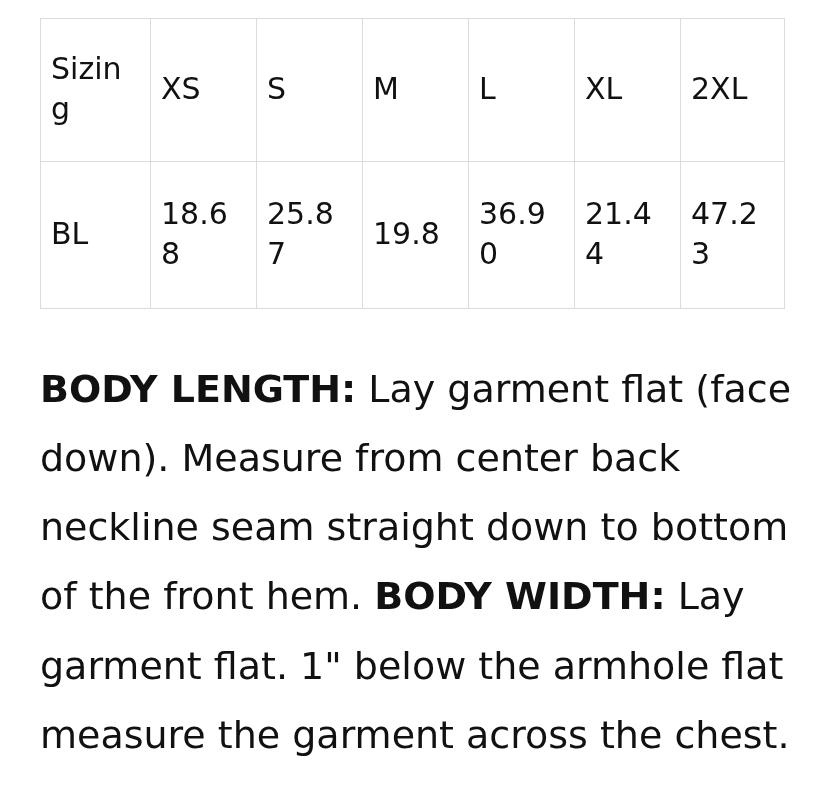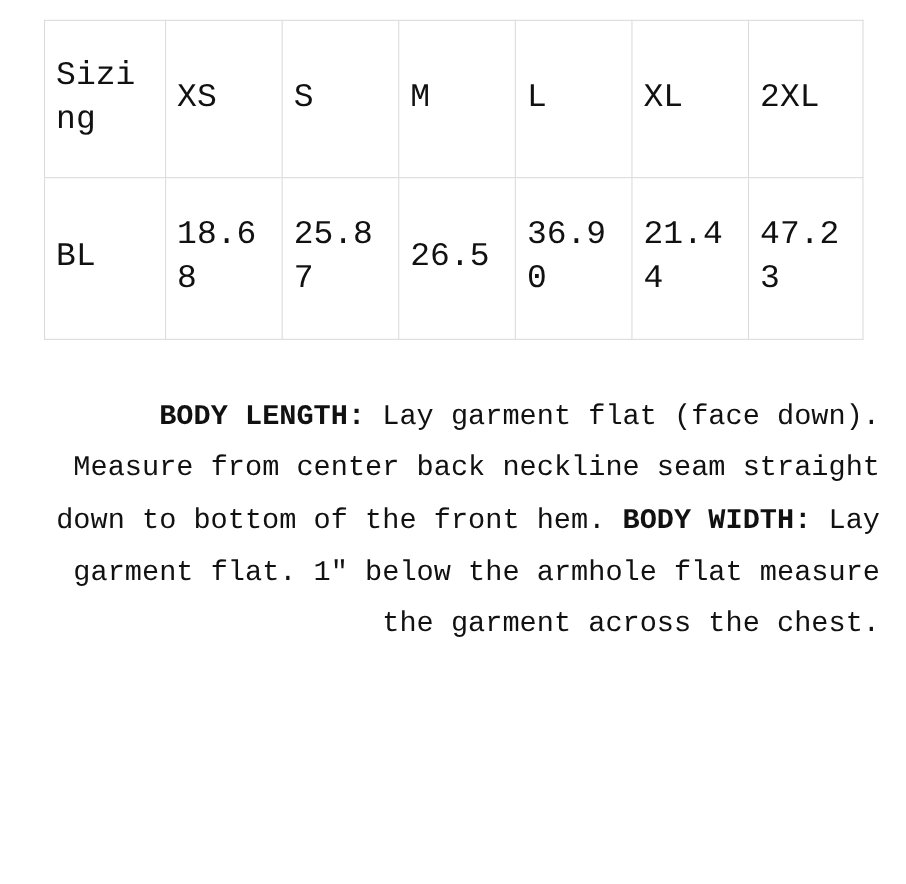--- a/index.html
+++ b/index.html
@@ -13,21 +13,20 @@
     font-family: "DejaVu Sans", sans-serif;
     color: #111111;
     overflow: hidden;
   }
   .page {
     position: relative;
     width: 824px;
     height: 804px;
     box-sizing: border-box;
     padding: 18px 40px 0 40px;
-    font-family: Liberation Mono, monospace;
   }
   table.size-chart {
     border-collapse: collapse;
     table-layout: fixed;
     width: 744px;
     margin: 0;
   }
   table.size-chart td {
     border: 1px solid #dcdcdc;
     font-size: 30px;
@@ -46,25 +45,24 @@
   col.c3 { width: 106px; }
   col.c4 { width: 106px; }
   col.c5 { width: 106px; }
   col.c6 { width: 104px; }
 
   tr.header-row td { height: 124px; }
   tr.data-row td { height: 128px; }
 
   .desc {
     margin-top: 46px;
-    font-size: 26px;
+    font-size: 38px;
     line-height: 1.82;
     color: #111111;
     width: 760px;
-    text-align: right;
   }
   .desc b {
     font-weight: 700;
   }
 </style>
 </head>
 <body>
 
 <div class="page">
 
@@ -85,21 +83,21 @@
         <td>S</td>
         <td>M</td>
         <td>L</td>
         <td>XL</td>
         <td>2XL</td>
       </tr>
       <tr class="data-row">
         <td>BL</td>
         <td>18.68</td>
         <td>25.87</td>
-        <td>26.5</td>
+        <td>19.8</td>
         <td>36.90</td>
         <td>21.44</td>
         <td>47.23</td>
       </tr>
     </tbody>
   </table>
 
   <p class="desc"><b>BODY LENGTH:</b><span> Lay garment flat (face down). Measure from center back neckline seam straight down to bottom of the front hem. </span><b>BODY WIDTH:</b><span> Lay garment flat. 1" below the armhole flat measure the garment across the chest.</span></p>
 
 </div>

